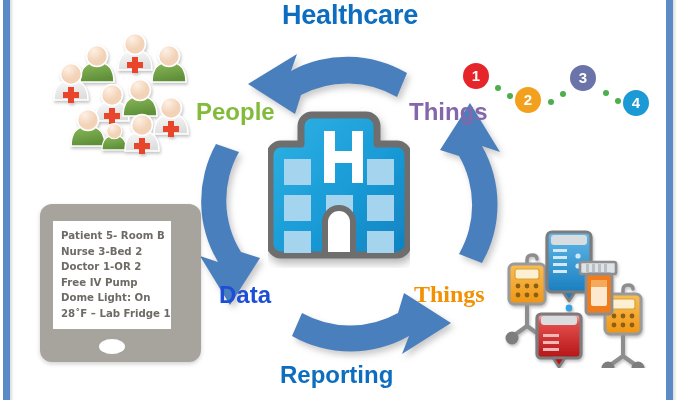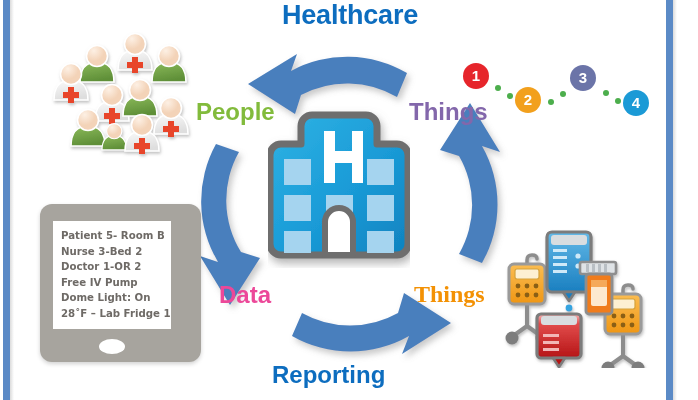--- a/index.html
+++ b/index.html
@@ -62,23 +62,23 @@
 
   
   .cycle-label {
     position: absolute;
     font-weight: bold;
     font-size: 24px;
     white-space: nowrap;
   }
   #label-people    { left: 196px; top: 98px;  color: #82bb3c; }
   #label-process   { left: 409px; top: 98px;  color: #8367ab; }
-  #label-data      { left: 219px; top: 281px; color: #ec4899; }
+  #label-data      { left: 219px; top: 281px; color: #1d4ed8; }
   #label-things    { left: 414px; top: 281px; color: #f39104; font-family: Liberation Serif, serif; }
-  #label-reporting { left: 272px; top: 361px; color: #0d6dbf; }
+  #label-reporting { left: 280px; top: 361px; color: #0d6dbf; }
 
   
   #cycle-arrows {
     position: absolute;
     left: 185px;
     top: 40px;
   }
 
   
   #hospital {

